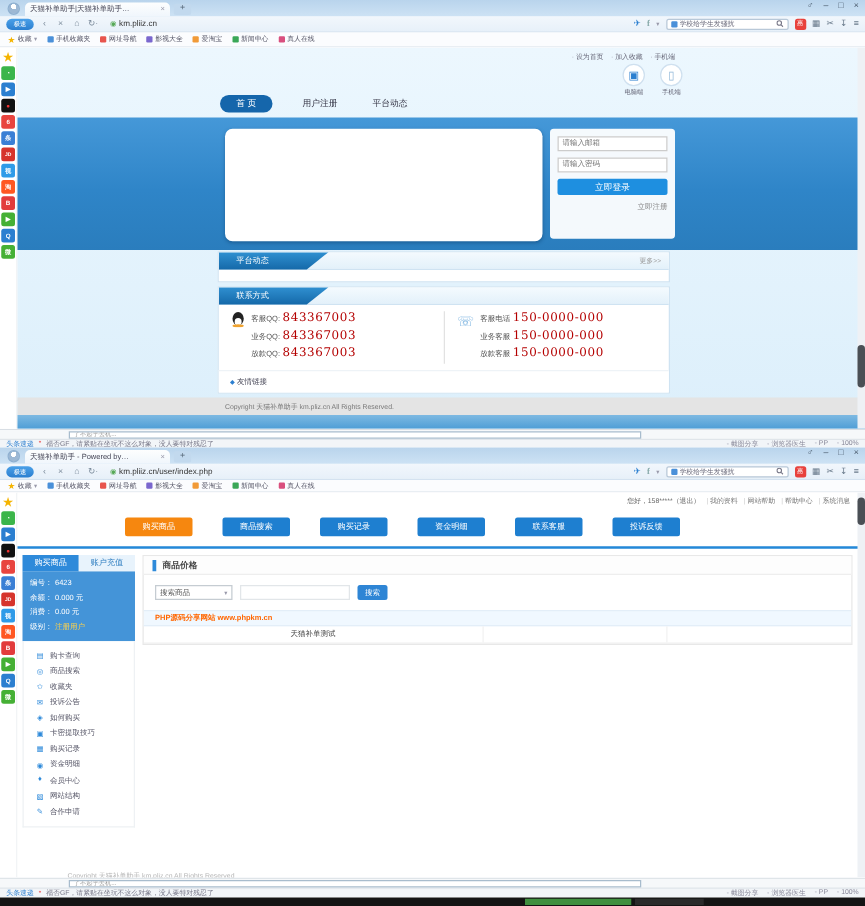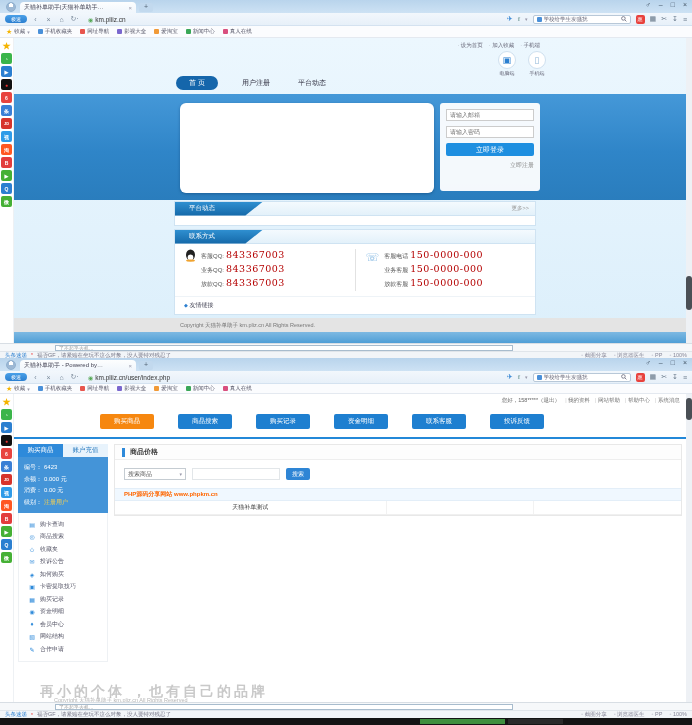--- a/index.html
+++ b/index.html
@@ -593,21 +593,20 @@
               <span class="sbtn">搜索</span>
             </div>
             <div class="promo">PHP源码分享网站 www.phpkm.cn</div>
             <div class="trow">
               <span class="tcell tc0">天猫补单测试</span>
               <span class="tcell tc1"></span>
               <span class="tcell tc2"></span>
             </div>
           </div>
         </div>
-        <div class="slogan">再小的个体 ，也有自己的品牌</div>
         <div class="copy2">Copyright 天猫补单助手 km.pliz.cn All Rights Reserved</div>
         <div class="sbar">
           <div class="sthumb" style="top:4px;height:22px;"></div>
         </div>
       </div>
     </div>
     <div class="findbar">
       <input class="findinput" value="了不起乎去机..." style="">
     </div>
     <div class="ticker tk2">

